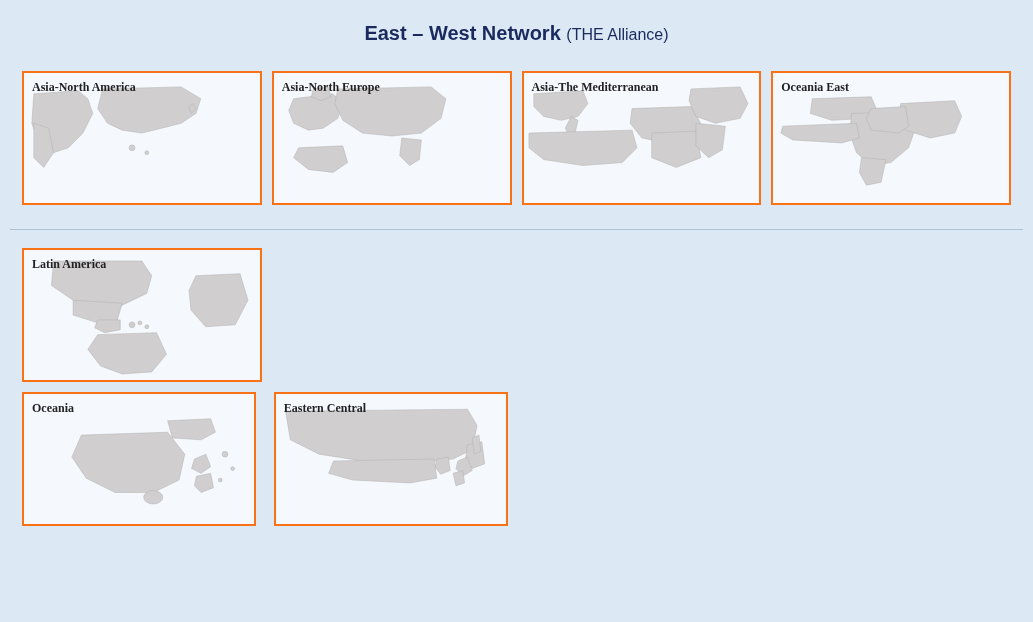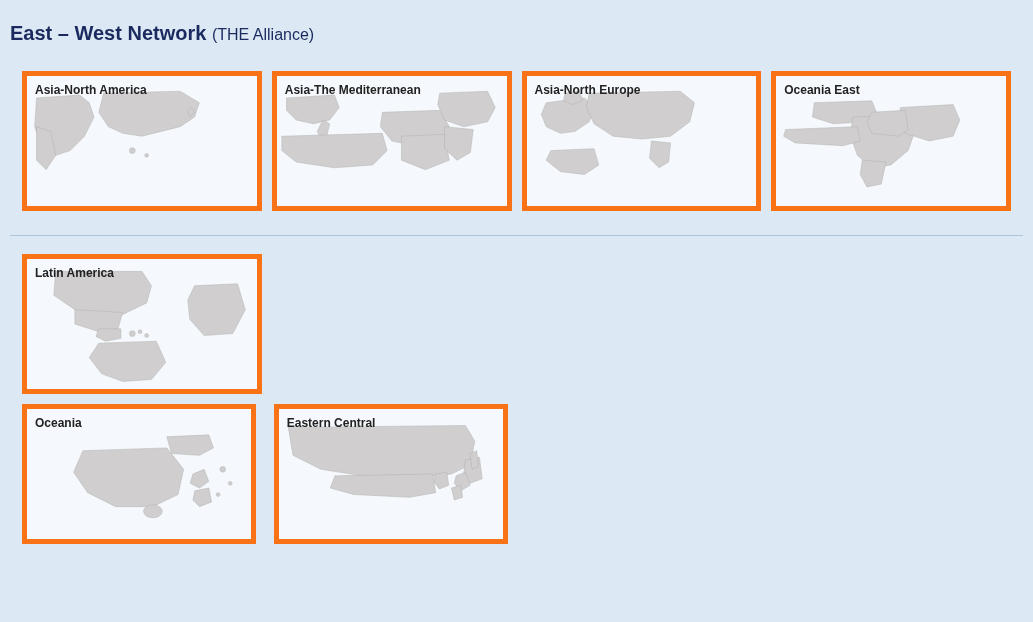--- a/index.html
+++ b/index.html
@@ -4,21 +4,21 @@
   <style>
     * { box-sizing: border-box; margin: 0; padding: 0; }
     body {
       background: #dce9f5;
       font-family: Arial, sans-serif;
       padding: 10px;
       width: 1033px;
       min-height: 622px;
     }
     .page-title {
-      text-align: left;
+      text-align: center;
       padding: 12px 0 16px;
       font-size: 20px;
       color: #1a2a5e;
       font-weight: bold;
     }
     .page-title .subtitle {
       font-weight: normal;
       font-size: 16px;
       color: #1a2a5e;
     }
@@ -27,25 +27,26 @@
       padding: 10px 12px 14px;
       margin-bottom: 10px;
     }
     .grid {
       display: grid;
       grid-template-columns: repeat(4, 1fr);
       gap: 10px;
     }
     .card {
       background: #8b5cf6;
-      border: 5px solid #f97316;
+      border: 2px solid #f97316;
       position: relative;
       cursor: pointer;
       min-height: 130px;
       overflow: hidden;
+      font-family: Liberation Serif, serif;
     }
     .card-label {
       position: absolute;
       top: 7px;
       left: 8px;
       font-size: 12px;
       font-weight: bold;
       color: #222;
       z-index: 2;
     }
@@ -104,57 +105,57 @@
 
           <path class="land" d="M10,45 L25,50 L30,75 L20,90 L10,80 Z"></path>
 
           <circle class="land" cx="110" cy="70" r="3"></circle>
           <circle class="land" cx="125" cy="75" r="2"></circle>
         </svg>
       </div>
     </div>
 
     <div class="card">
+      <div class="card-label">Asia-North Europe</div>
+      <div class="card-map">
+        <svg class="map-svg" viewBox="0 0 240 120">
+          <rect class="water" width="240" height="120"></rect>
+
+          <path class="land" d="M20,20 L60,15 L70,25 L65,40 L50,50 L35,52 L20,45 L15,32 Z"></path>
+
+          <path class="land" d="M40,10 L55,8 L58,18 L48,22 L38,18 Z"></path>
+
+          <path class="land" d="M65,10 L160,8 L175,20 L170,40 L150,55 L120,58 L90,55 L70,42 L62,25 Z"></path>
+
+          <path class="land" d="M25,70 L70,68 L75,85 L60,95 L35,92 L20,80 Z"></path>
+
+          <path class="land" d="M130,60 L150,62 L148,82 L138,88 L128,78 Z"></path>
+        </svg>
+      </div>
+    </div>
+
+    <div class="card">
       <div class="card-label">Asia-The Mediterranean</div>
       <div class="card-map">
         <svg class="map-svg" viewBox="0 0 240 120">
           <rect class="water" width="240" height="120"></rect>
 
           <path class="land" d="M10,15 L60,12 L65,25 L55,38 L38,42 L20,38 L10,28 Z"></path>
 
           <path class="land" d="M48,38 L55,42 L52,55 L46,58 L42,50 Z"></path>
 
           <path class="land" d="M5,55 L110,52 L115,70 L100,85 L60,88 L20,82 L5,70 Z"></path>
 
           <path class="land" d="M110,30 L170,28 L180,45 L170,60 L145,65 L120,60 L108,45 Z"></path>
 
           <path class="land" d="M130,55 L175,53 L180,80 L155,90 L130,80 Z"></path>
 
           <path class="land" d="M170,10 L220,8 L228,25 L220,40 L195,45 L175,38 L168,22 Z"></path>
 
           <path class="land" d="M175,45 L205,48 L202,72 L188,80 L175,68 Z"></path>
-        </svg>
-      </div>
-    </div>
-
-    <div class="card">
-      <div class="card-label">Asia-North Europe</div>
-      <div class="card-map">
-        <svg class="map-svg" viewBox="0 0 240 120">
-          <rect class="water" width="240" height="120"></rect>
-
-          <path class="land" d="M20,20 L60,15 L70,25 L65,40 L50,50 L35,52 L20,45 L15,32 Z"></path>
-
-          <path class="land" d="M40,10 L55,8 L58,18 L48,22 L38,18 Z"></path>
-
-          <path class="land" d="M65,10 L160,8 L175,20 L170,40 L150,55 L120,58 L90,55 L70,42 L62,25 Z"></path>
-
-          <path class="land" d="M25,70 L70,68 L75,85 L60,95 L35,92 L20,80 Z"></path>
-
-          <path class="land" d="M130,60 L150,62 L148,82 L138,88 L128,78 Z"></path>
         </svg>
       </div>
     </div>
 
     <div class="card">
       <div class="card-label">Oceania East</div>
       <div class="card-map">
         <svg class="map-svg" viewBox="0 0 240 120">
           <rect class="water" width="240" height="120"></rect>
 

